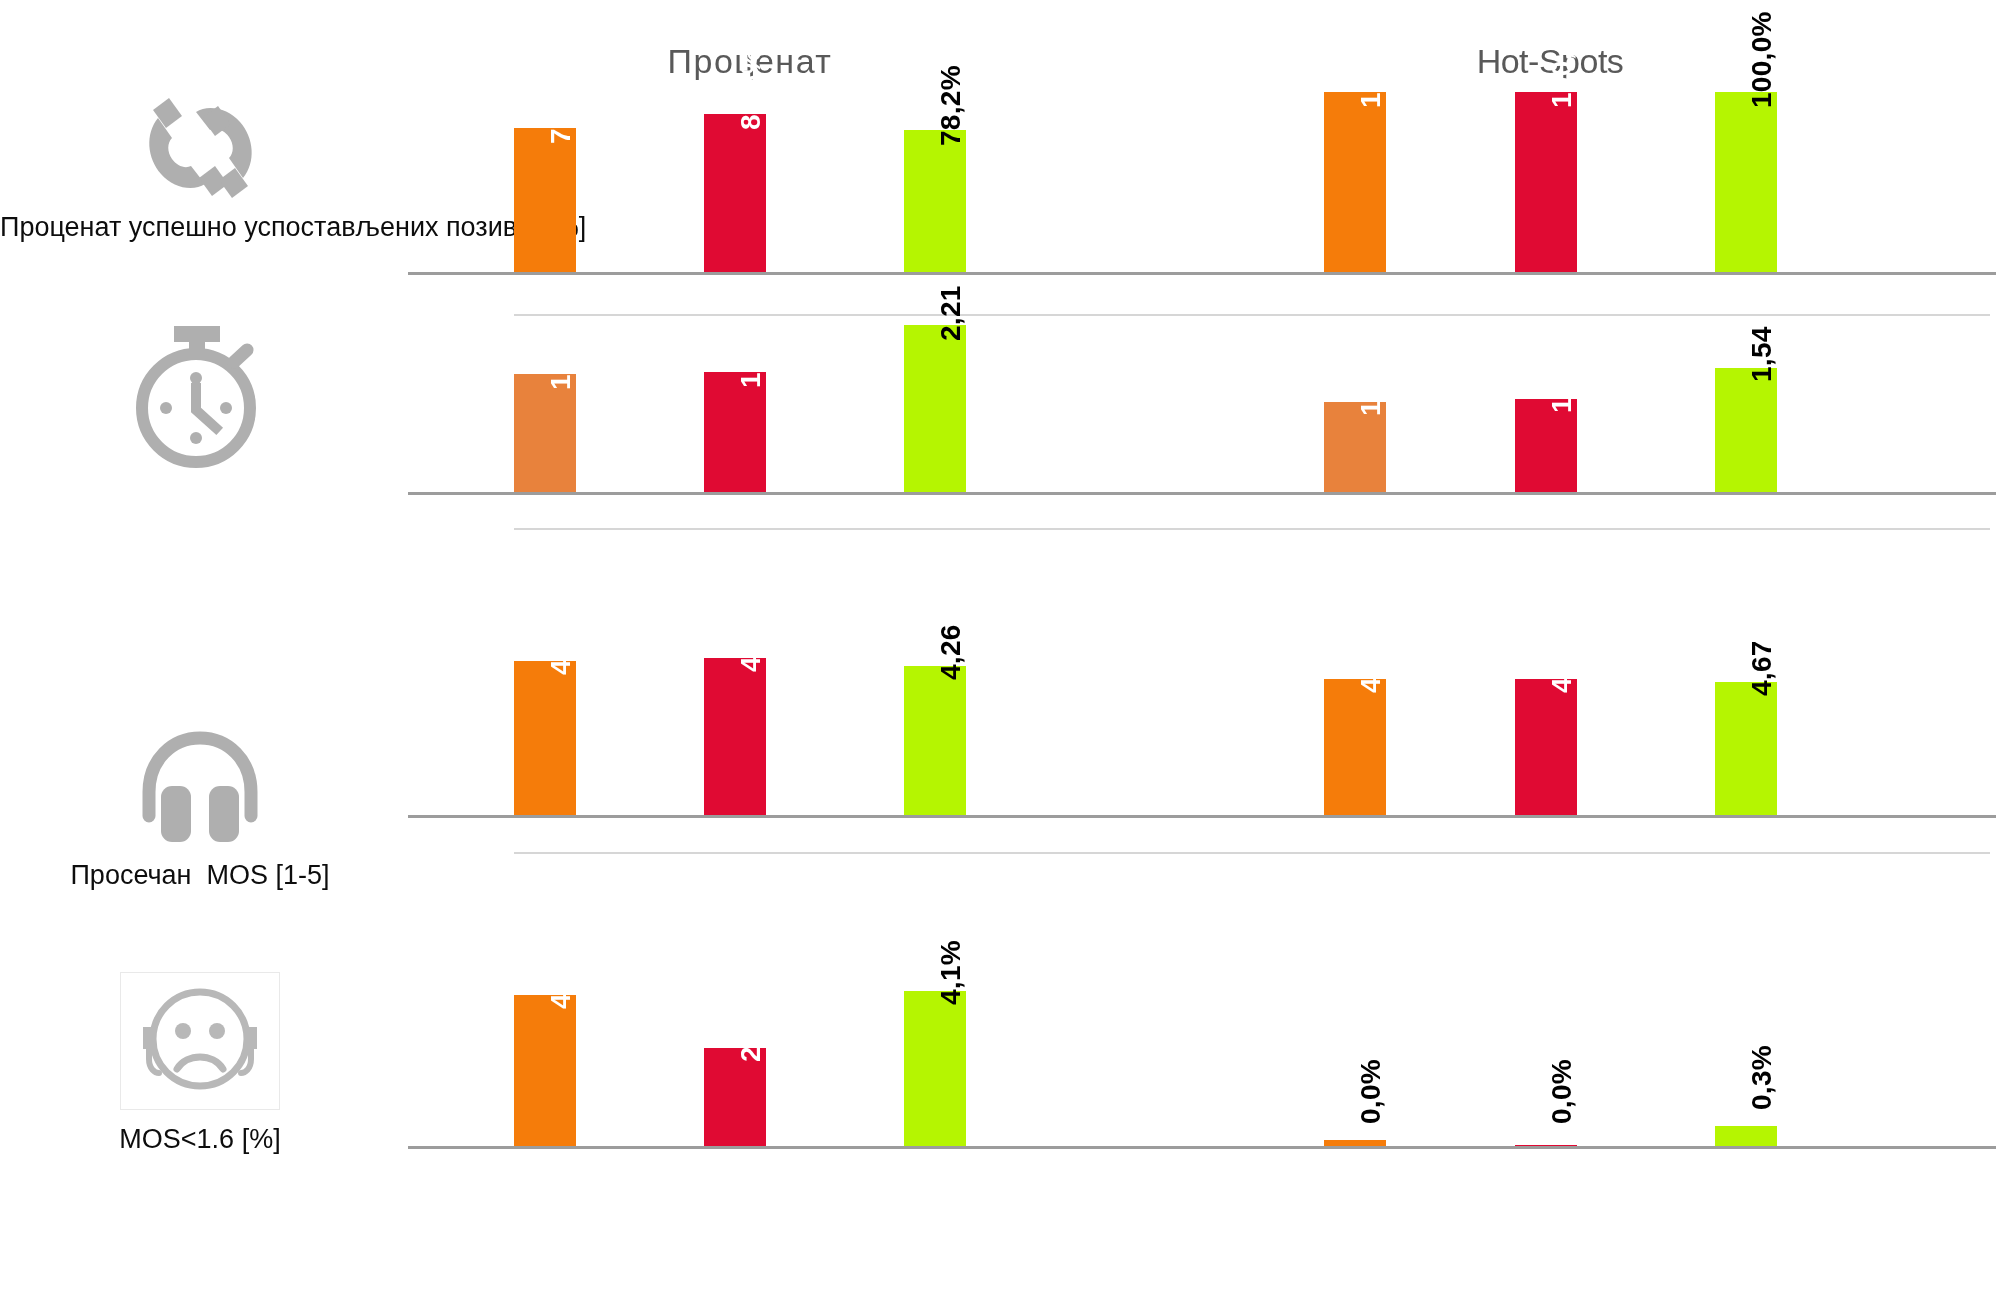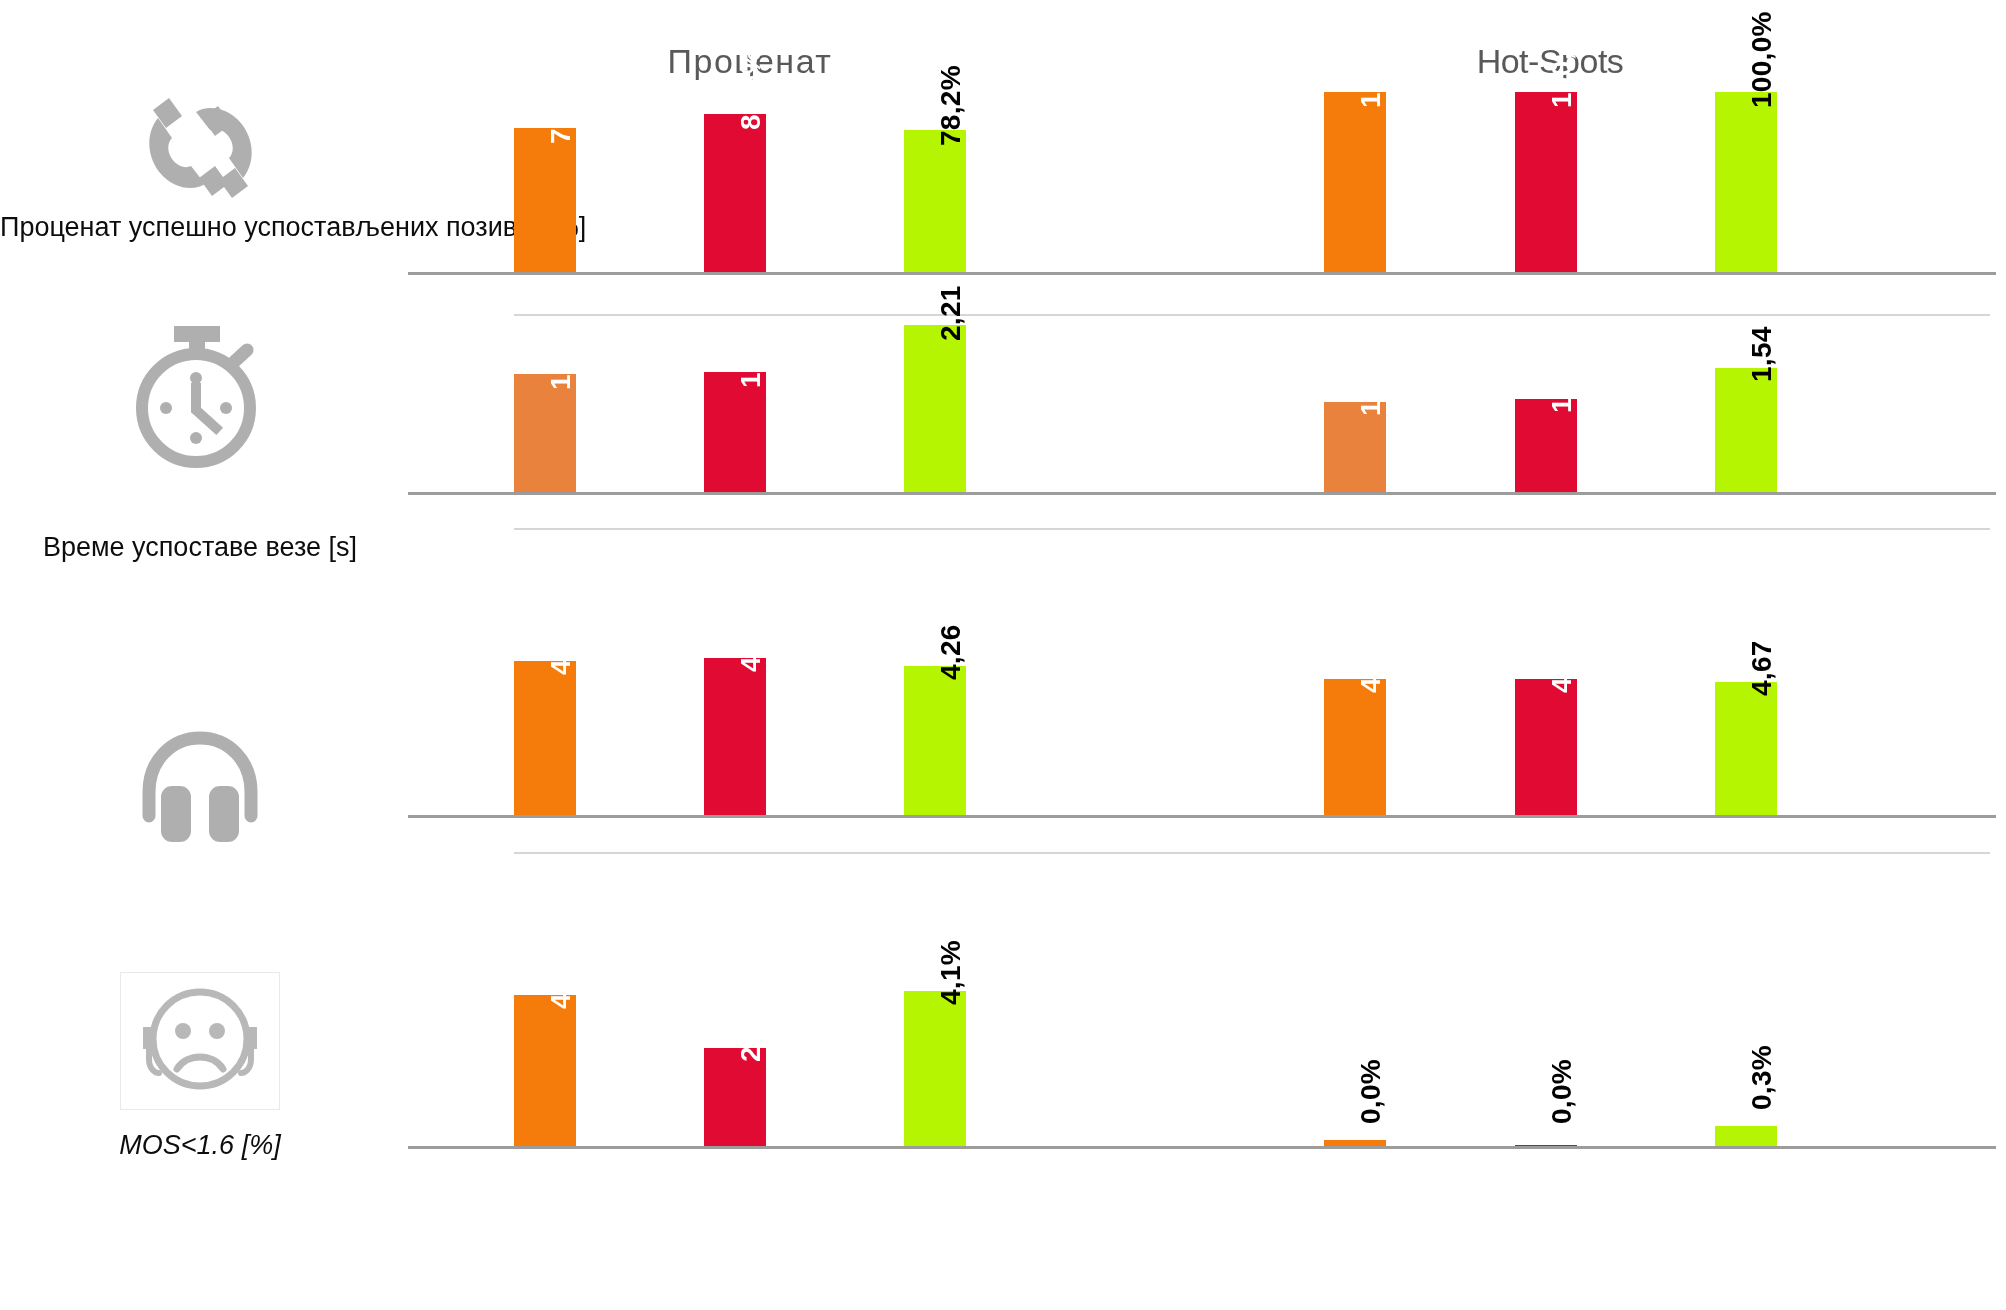--- a/index.html
+++ b/index.html
@@ -209,21 +209,20 @@
           <rect x="44" y="4" width="46" height="16" fill="#AFAFAF"></rect>
           <rect x="59" y="16" width="16" height="18" fill="#AFAFAF"></rect>
           <path d="M104 40 L117 28" stroke="#AFAFAF" stroke-width="13" stroke-linecap="round"></path>
           <circle cx="66" cy="56" r="6" fill="#AFAFAF"></circle>
           <circle cx="66" cy="116" r="6" fill="#AFAFAF"></circle>
           <circle cx="36" cy="86" r="6" fill="#AFAFAF"></circle>
           <circle cx="96" cy="86" r="6" fill="#AFAFAF"></circle>
           <path d="M66 66 L66 88 L86 106" stroke="#AFAFAF" stroke-width="10" fill="none" stroke-linecap="square"></path>
         </svg>
       </div>
-      <div class="row-label" style="top:210px;">Време успоставе везе [s]</div>
     </div>
     <div class="plot">
       <div class="baseline" style="top:172px;"></div>
 
       <div class="bar" style="left:114px; top:54px; height:118px; background:#E8823C;">
         <div class="val-wrap" style="top:16px;">
           <span class="vlabel" style="color:#FFFFFF;">1,75</span>
         </div>
       </div>
       <div class="bar" style="left:304px; top:52px; height:120px; background:#E00A33;">
@@ -259,20 +258,21 @@
 
   <div class="row row-2">
     <div class="label-col">
       <div class="icon-box" style="top:80px;height:115px;">
         <svg width="130" height="115" viewBox="0 0 130 115" aria-hidden="true">
           <path d="M14 86 L14 62 C14 30 37 8 65 8 C93 8 116 30 116 62 L116 86" fill="none" stroke="#AFAFAF" stroke-width="13" stroke-linecap="round"></path>
           <rect x="26" y="56" width="30" height="56" rx="11" fill="#AFAFAF"></rect>
           <rect x="74" y="56" width="30" height="56" rx="11" fill="#AFAFAF"></rect>
         </svg>
       </div>
+      <div class="row-label" style="top:208px;">Просечан  MOS [1-5]</div>
     </div>
     <div class="plot">
       <div class="baseline" style="top:165px;"></div>
 
       <div class="bar" style="left:114px; top:11px; height:154px; background:#F57C0A;">
         <div class="val-wrap" style="top:14px;">
           <span class="vlabel" style="color:#FFFFFF;">4,37</span>
         </div>
       </div>
       <div class="bar" style="left:304px; top:8px; height:157px; background:#E00A33;">
@@ -317,21 +317,21 @@
               <path d="M24 56 L24 82 C24 92 30 96 34 96" stroke-width="6" stroke-linecap="round"></path>
               <path d="M126 56 L126 82 C126 92 120 96 116 96" stroke-width="6" stroke-linecap="round"></path>
             </g>
             <circle cx="58" cy="54" r="8" fill="#B8B8B8"></circle>
             <circle cx="92" cy="54" r="8" fill="#B8B8B8"></circle>
             <rect x="18" y="50" width="13" height="22" fill="#B8B8B8"></rect>
             <rect x="119" y="50" width="13" height="22" fill="#B8B8B8"></rect>
           </svg>
         </div>
       </div>
-      <div class="row-label" style="top:178px;font-style:italic;">MOS&lt;1.6 [%]</div>
+      <div class="row-label" style="top:172px;">MOS&lt;1.6 [%]</div>
     </div>
     <div class="plot">
       <div class="baseline" style="top:196px;"></div>
 
       <div class="bar" style="left:114px; top:45px; height:151px; background:#F57C0A;">
         <div class="val-wrap" style="top:14px;">
           <span class="vlabel" style="color:#FFFFFF;">4,0%</span>
         </div>
       </div>
       <div class="bar" style="left:304px; top:98px; height:98px; background:#E00A33;">

